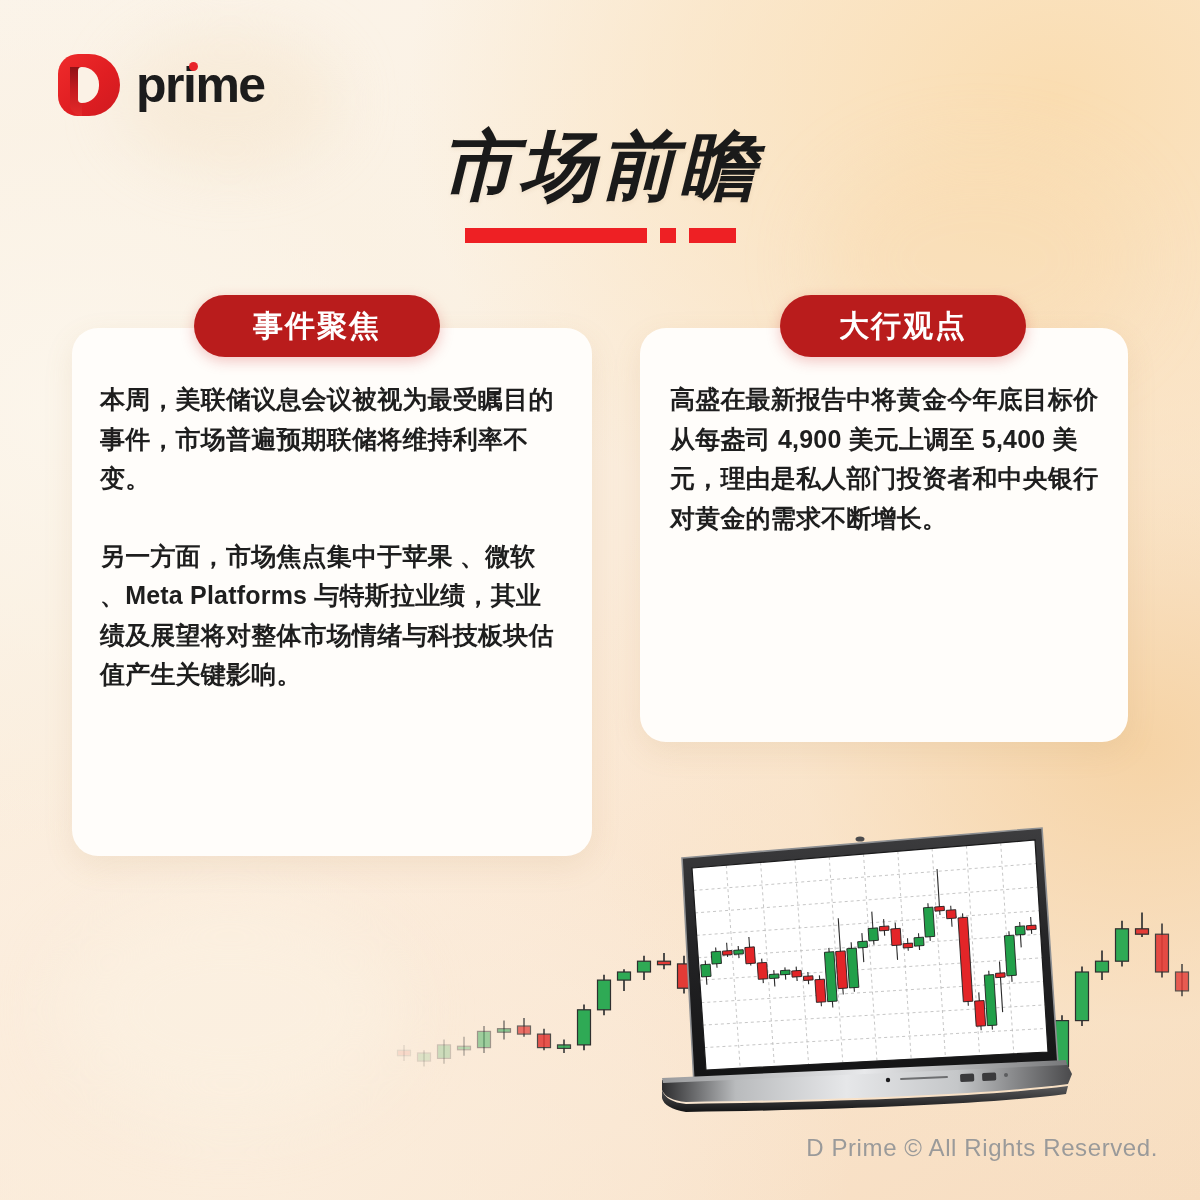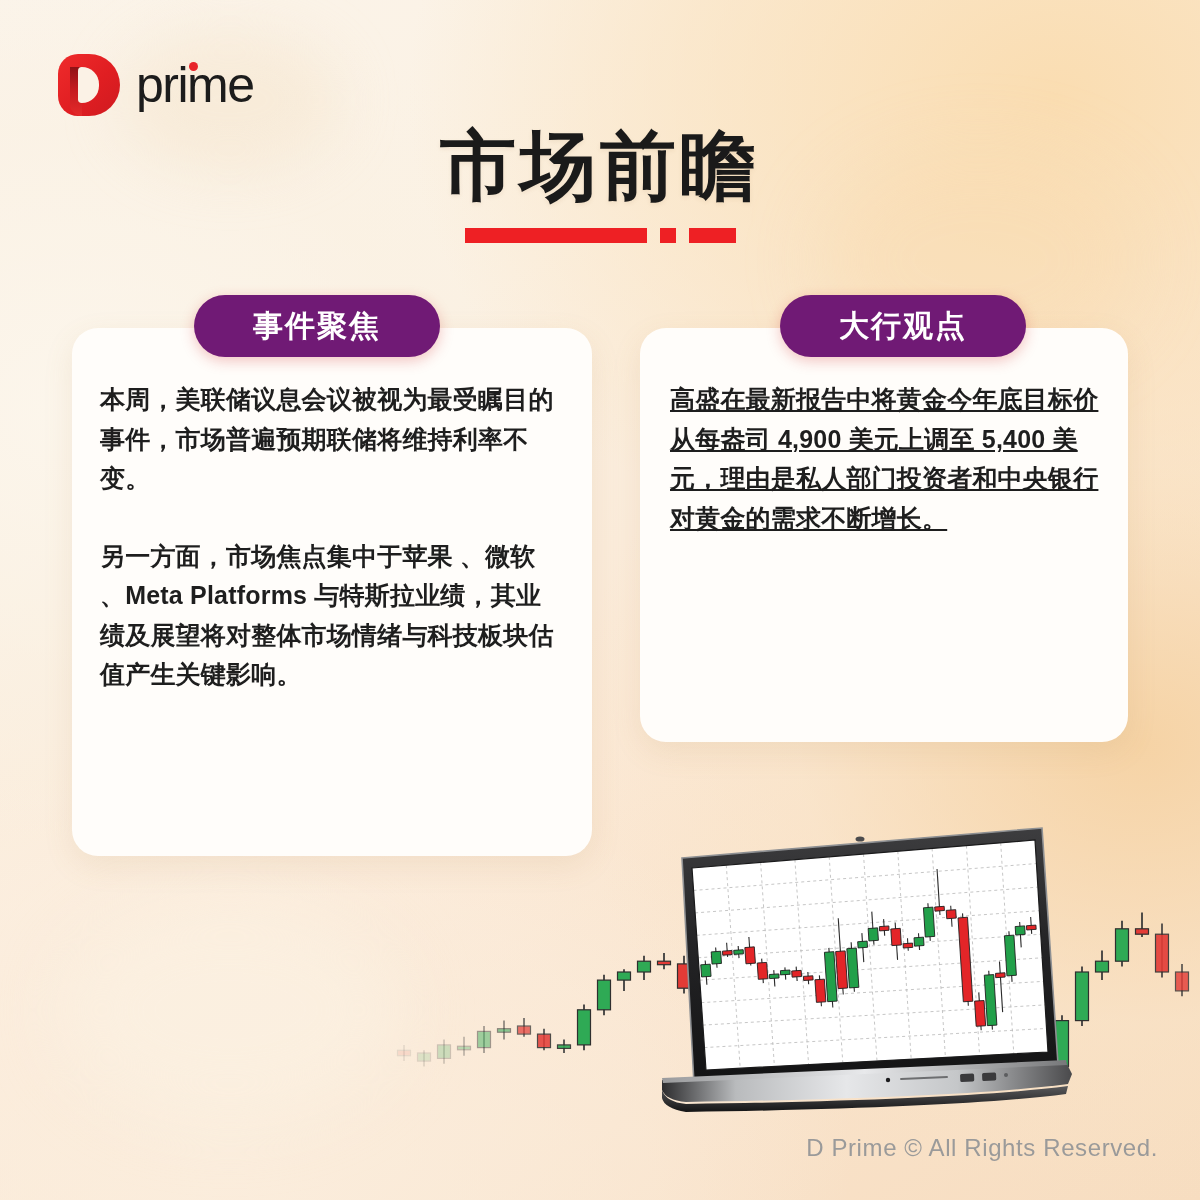--- a/index.html
+++ b/index.html
@@ -68,21 +68,21 @@
     left: 12px;
     top: 13px;
     width: 12px;
     height: 49px;
     background: linear-gradient(180deg, #8f1216 0%, #c41b20 45%, #e42a2a 100%);
     border-radius: 0 0 0 14px;
   }
   .logo-word {
     position: relative;
     font-size: 50px;
-    font-weight: 400;
+    font-weight: 700;
     letter-spacing: -1.5px;
     color: #1c1c1c;
     line-height: 1;
   }
   .logo-word .i-dot {
     position: absolute;
     left: 53px;
     top: 2px;
     width: 9px;
     height: 9px;
@@ -90,20 +90,21 @@
     border-radius: 50%;
   }
 
   
   #title-block {
     position: absolute;
     left: 0;
     right: 0;
     top: 126px;
     text-align: center;
+    font-style: italic;
   }
   #page-title {
     font-size: 76px;
     font-weight: 800;
     color: #1a1a1a;
     letter-spacing: 4px;
     line-height: 1.05;
     margin: 0;
     text-shadow: 0 2px 4px rgba(150,110,60,0.10);
   }
@@ -127,42 +128,42 @@
     box-shadow: 0 10px 30px rgba(176,128,70,0.12);
   }
   #card-left  { left: 72px;  top: 328px; width: 520px; height: 528px; }
   #card-right { left: 640px; top: 328px; width: 488px; height: 414px; }
 
   .badge {
     position: absolute;
     top: -33px;
     height: 62px;
     border-radius: 31px;
-    background: #701a75;
+    background: #b91c1c;
     color: #ffffff;
     font-size: 30px;
     font-weight: 700;
     letter-spacing: 2px;
     display: flex;
     align-items: center;
     justify-content: center;
     box-shadow: 0 4px 14px rgba(205,35,35,0.26);
   }
   #badge-left  { left: 122px; width: 246px; }
   #badge-right { left: 140px; width: 246px; }
 
   .card-body {
     padding: 52px 32px 0 28px;
     font-size: 25px;
     line-height: 1.58;
     color: #1e1e1e;
     font-weight: 600;
     letter-spacing: 0.2px;
   }
-  #card-right .card-body { padding-left: 30px; padding-right: 14px; text-decoration: underline; }
+  #card-right .card-body { padding-left: 30px; padding-right: 14px; }
   .card-body p { margin: 0; }
   .card-body p + p { margin-top: 38px; }
 
   
   #bg-chart { position: absolute; left: 0; top: 780px; width: 1200px; height: 330px; }
 
   
   #laptop { position: absolute; left: 660px; top: 812px; width: 420px; height: 300px; }
 
   

